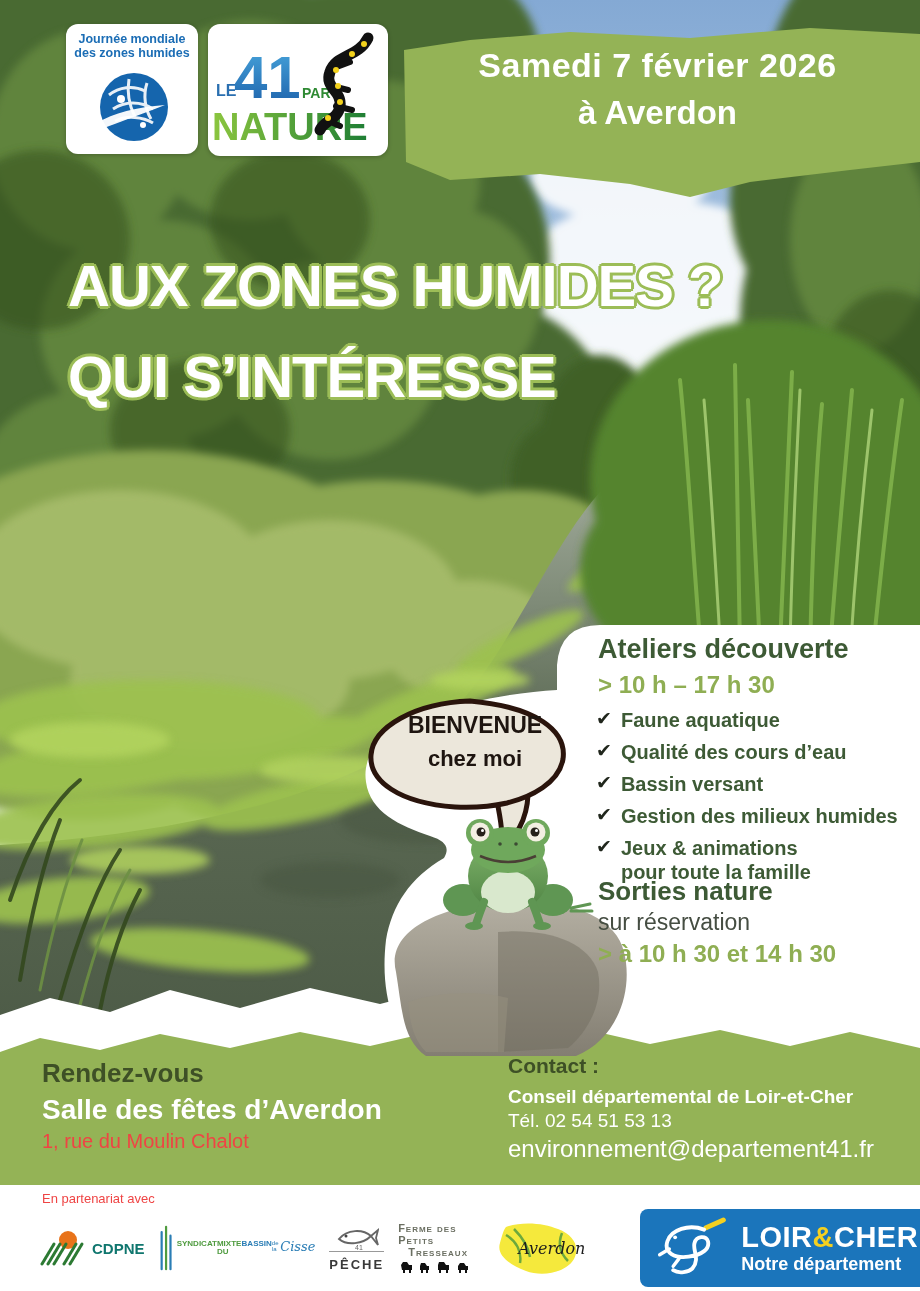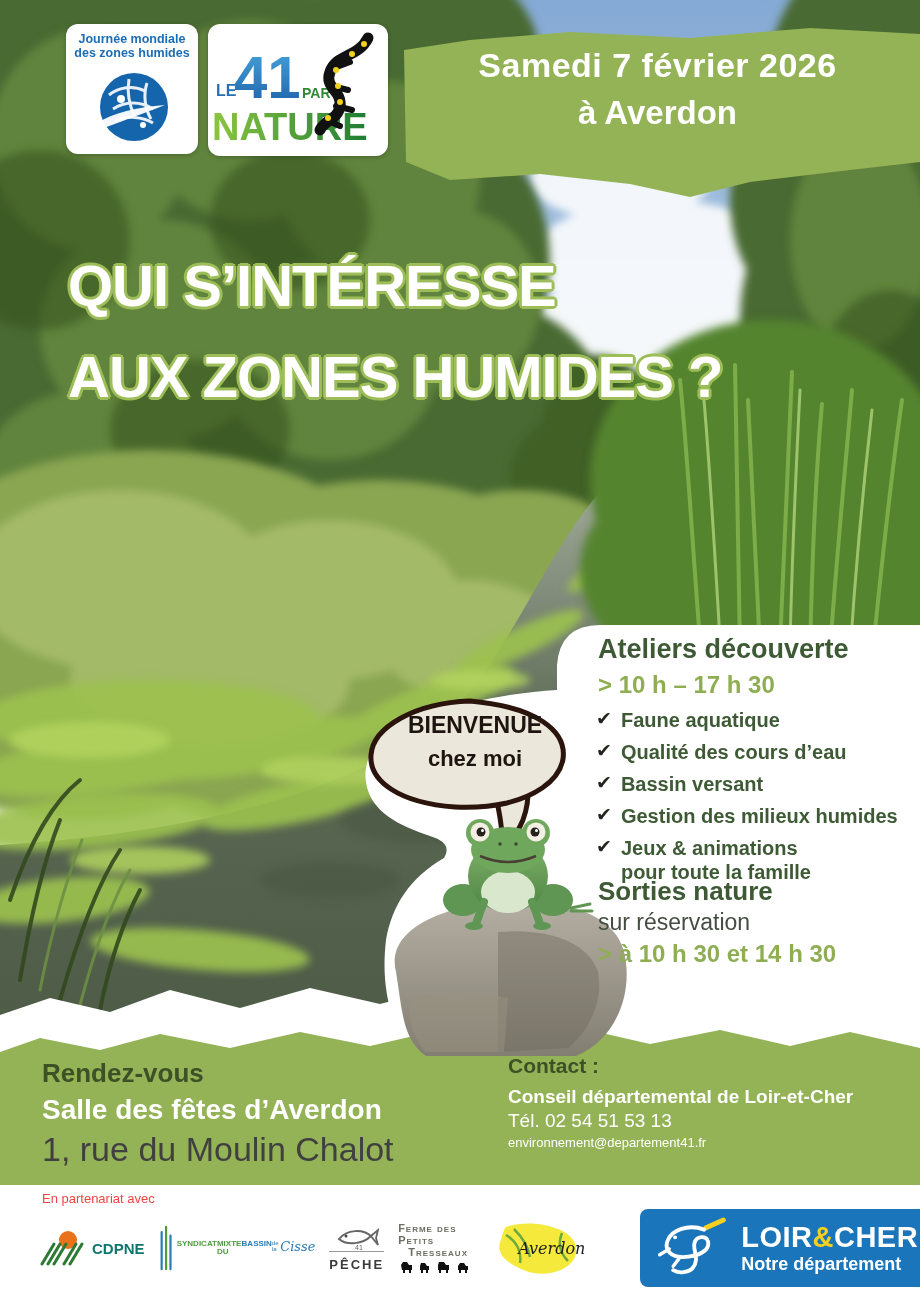--- a/index.html
+++ b/index.html
@@ -40,26 +40,26 @@
   
   .bubble-text{position:absolute;left:380px;top:712px;width:190px;text-align:center;color:#1e1510;}
   .bubble-text .bb1{font-size:23px;font-weight:800;}
   .bubble-text .bb2{font-size:22px;font-weight:700;margin-top:7px;}
 
   
   .green-band{position:absolute;left:0;top:1060px;width:920px;height:125px;background:#94b356;}
   .venue{position:absolute;left:42px;top:1058px;}
   .venue .v1{font-size:26px;font-weight:700;color:#3e5026;}
   .venue .v2{font-size:28px;font-weight:700;color:#ffffff;margin-top:5px;}
-  .venue .v3{font-size:34px;font-weight:400;color:#404040;margin-top:4px;}
+  .venue .v3{font-size:20px;font-weight:400;color:#ef4444;margin-top:4px;}
   .contact{position:absolute;left:508px;top:1054px;}
   .contact .c0{font-size:21px;font-weight:700;color:#3e5026;}
   .contact .c1{font-size:19px;font-weight:700;color:#ffffff;margin-top:8px;}
   .contact .c2{font-size:19px;font-weight:400;color:#ffffff;margin-top:2px;}
-  .contact .c3{font-size:13px;font-weight:400;color:#ffffff;margin-top:3px;}
+  .contact .c3{font-size:24px;font-weight:400;color:#ffffff;margin-top:3px;}
 
   
   .footer{position:absolute;left:0;top:1185px;width:920px;height:106px;background:#fff;}
   .partners-label{position:absolute;left:42px;top:6px;font-size:13px;color:#ef4444;}
   .partners{position:absolute;left:38px;top:24px;width:882px;display:flex;align-items:center;gap:14px;}
   .plogo{display:flex;align-items:center;justify-content:center;}
   .cdpne-txt{font-size:15px;font-weight:800;color:#0f766e;margin-left:2px;}
   .synd-col{display:flex;line-height:1.05;margin-left:4px;}
   .synd-col .s1{font-size:8px;font-weight:800;color:#4f9b3f;}
   .synd-col .s3{font-size:8px;font-weight:800;color:#2a7db5;}
@@ -296,22 +296,22 @@
           <circle cx="144" cy="30" r="3" fill="#f2d11c"></circle>
         <circle cx="128" cy="46" r="3" fill="#f2d11c"></circle>
           <circle cx="130" cy="62" r="3" fill="#f2d11c"></circle>
         <circle cx="132" cy="78" r="3" fill="#f2d11c"></circle>
           <circle cx="120" cy="94" r="3" fill="#f2d11c"></circle>
       </g>
     </svg>
   </div>
 
   <div class="main-title">
+    <div>AUX ZONES HUMIDES ?</div>
     <div>QUI S’INTÉRESSE</div>
-    <div>AUX ZONES HUMIDES ?</div>
   </div>
 
   <svg class="abs" style="left:355px;top:685px;" width="230" height="185" viewBox="0 0 230 185">
     <path d="M142,116 C146,138 150,152 142,170 C162,152 172,134 173,110 Z" fill="#ece7db" stroke="#2a140c" stroke-width="5" stroke-linejoin="round"></path>
     <path d="M115,16 C60,18 18,42 16,70 C14,96 44,118 100,122 C120,123 134,122 152,118
              C176,112 204,98 208,74 C212,46 182,22 115,16 Z" fill="#ece7db" stroke="#2a140c" stroke-width="5"></path>
   </svg>
   <div class="bubble-text">
     <div class="bb1">BIENVENUE</div>
     <div class="bb2">chez moi</div>

